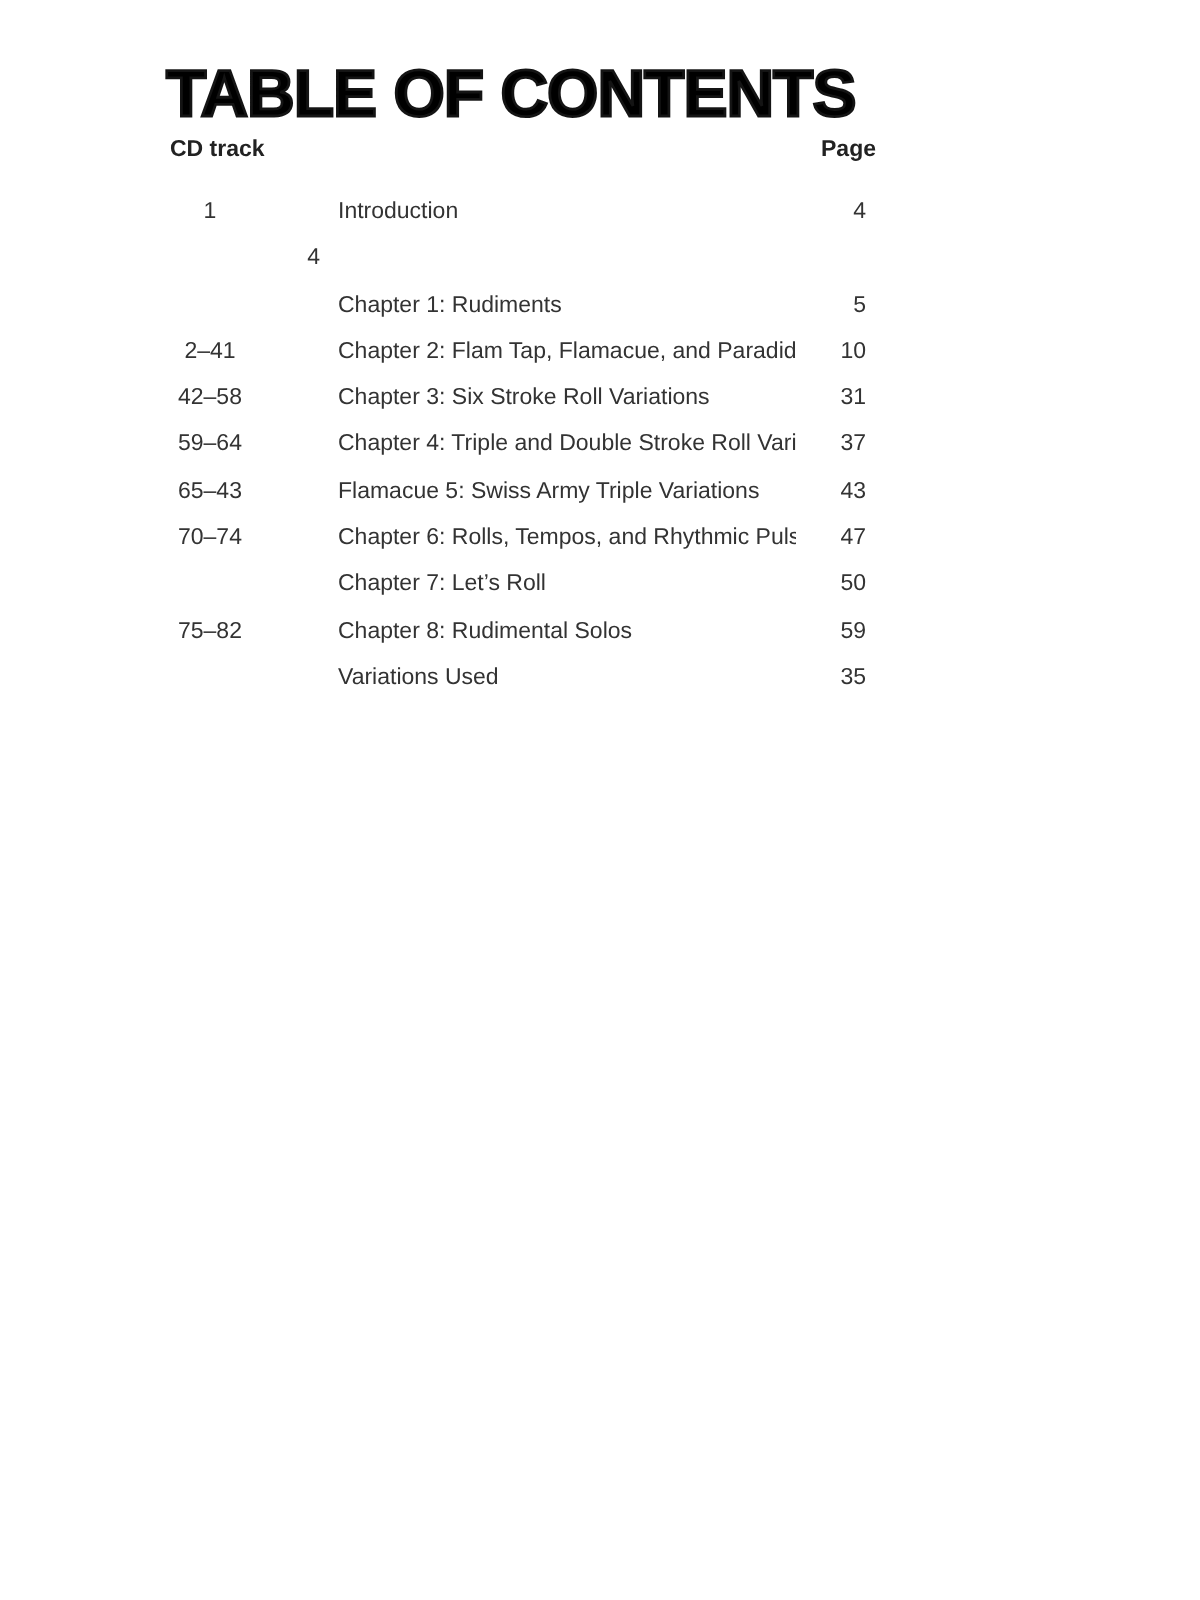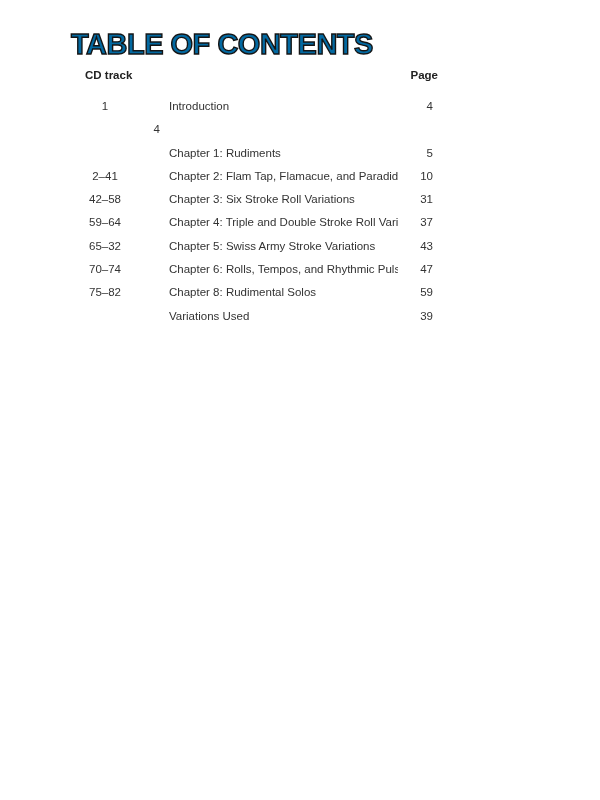--- a/index.html
+++ b/index.html
@@ -10,25 +10,25 @@
     color: #333333;
     overflow: hidden;
   }
   .page {
     position: relative;
     width: 600px; height: 800px;
     background: #ffffff;
   }
   .page-title {
     position: absolute;
-    left: 71px; top: 28px;
-    font-size: 29px;
+    left: 83px; top: 28px;
+    font-size: 33px;
     font-weight: bold;
     letter-spacing: -0.5px;
-    color: #0369a1;
+    color: #000000;
     -webkit-text-stroke: 1.4px #141414;
     white-space: nowrap;
   }
   .toc {
     position: absolute;
     left: 85px; top: 68px;
     width: 353px;
   }
   .toc-header {
     display: flex;
@@ -109,38 +109,43 @@
       <span class="page-number-cell">31</span>
     </div>
 
     <div class="toc-row">
       <span class="track-cell">59–64</span>
       <span class="chapter-cell">Chapter 4: Triple and Double Stroke Roll Variations</span>
       <span class="page-number-cell">37</span>
     </div>
 
     <div class="toc-row">
-      <span class="track-cell">65–32</span>
-      <span class="chapter-cell">Chapter 5: Swiss Army Stroke Variations</span>
+      <span class="track-cell">65–43</span>
+      <span class="chapter-cell">Flamacue 5: Swiss Army Triple Variations</span>
       <span class="page-number-cell">43</span>
     </div>
 
     <div class="toc-row">
       <span class="track-cell">70–74</span>
       <span class="chapter-cell">Chapter 6: Rolls, Tempos, and Rhythmic Pulsations</span>
       <span class="page-number-cell">47</span>
     </div>
 
+    <div class="toc-row">
+      <span class="track-cell"></span>
+      <span class="chapter-cell">Chapter 7: Let’s Roll</span>
+      <span class="page-number-cell">50</span>
+    </div>
 
     <div class="toc-row">
       <span class="track-cell">75–82</span>
       <span class="chapter-cell">Chapter 8: Rudimental Solos</span>
       <span class="page-number-cell">59</span>
     </div>
 
     <div class="toc-row">
       <span class="track-cell"></span>
       <span class="chapter-cell">Variations Used</span>
-      <span class="page-number-cell">39</span>
+      <span class="page-number-cell">35</span>
     </div>
 
   </div>
 </div>
 
 </body></html>

